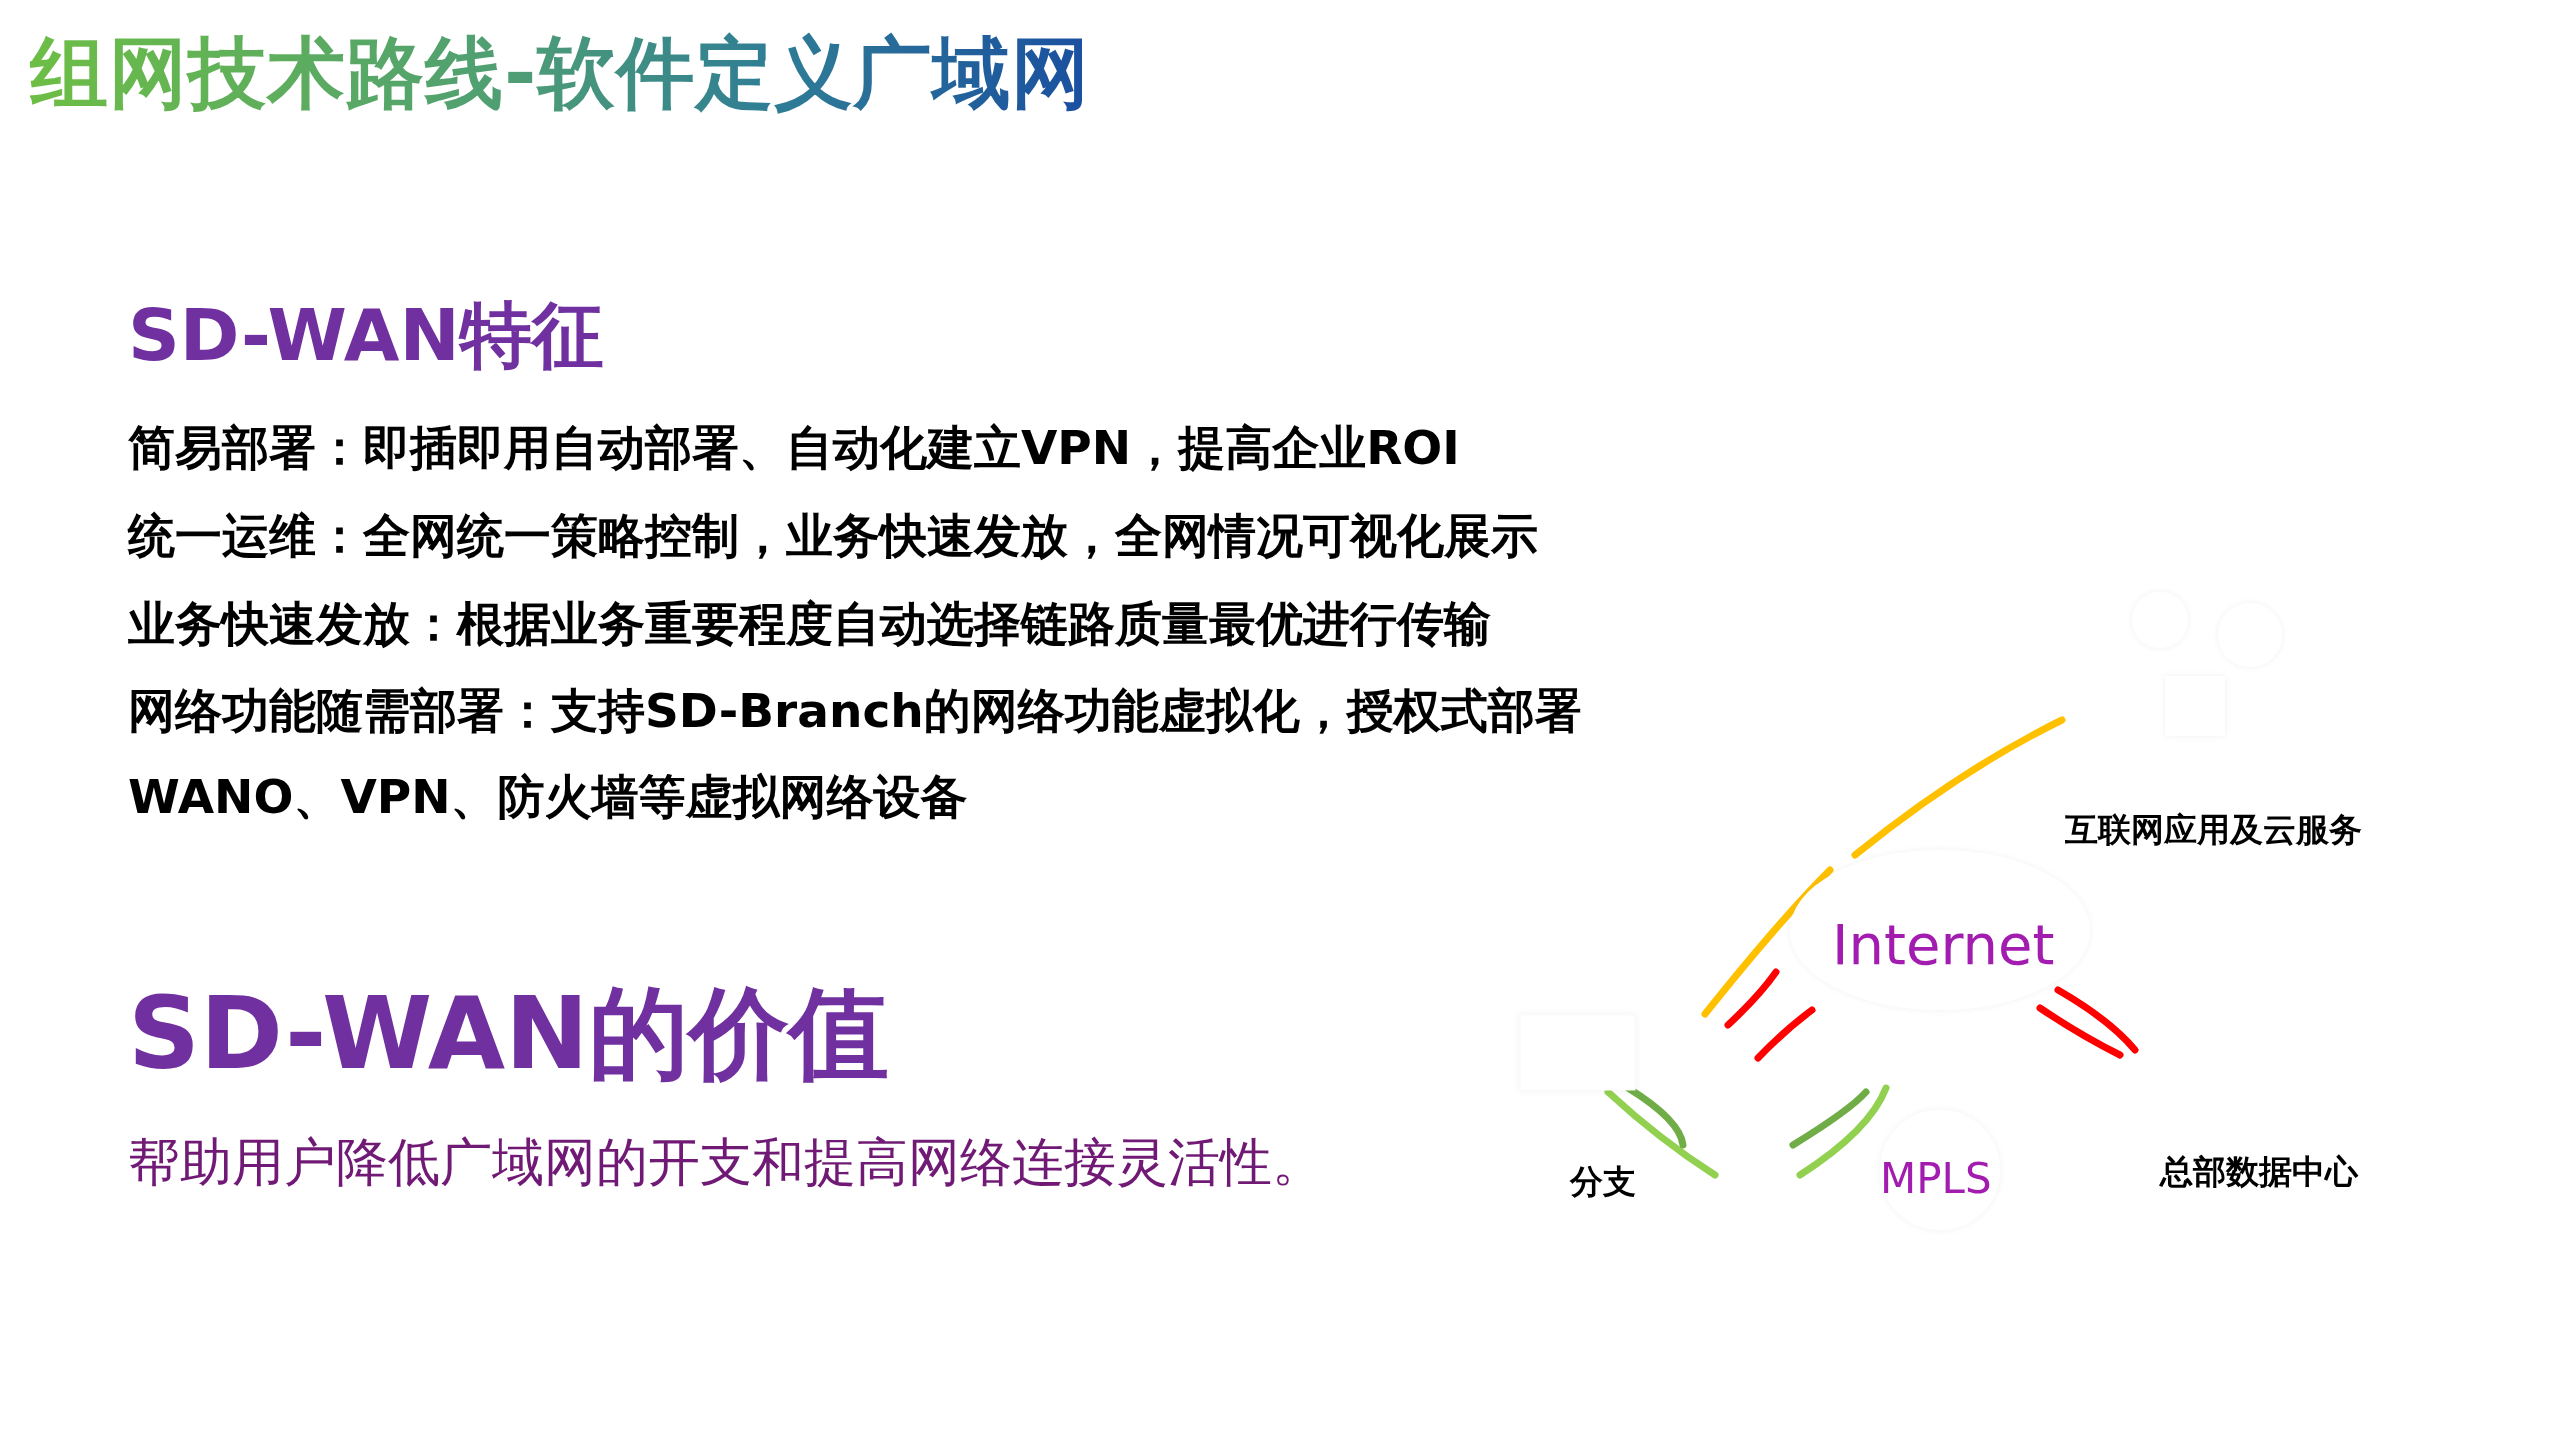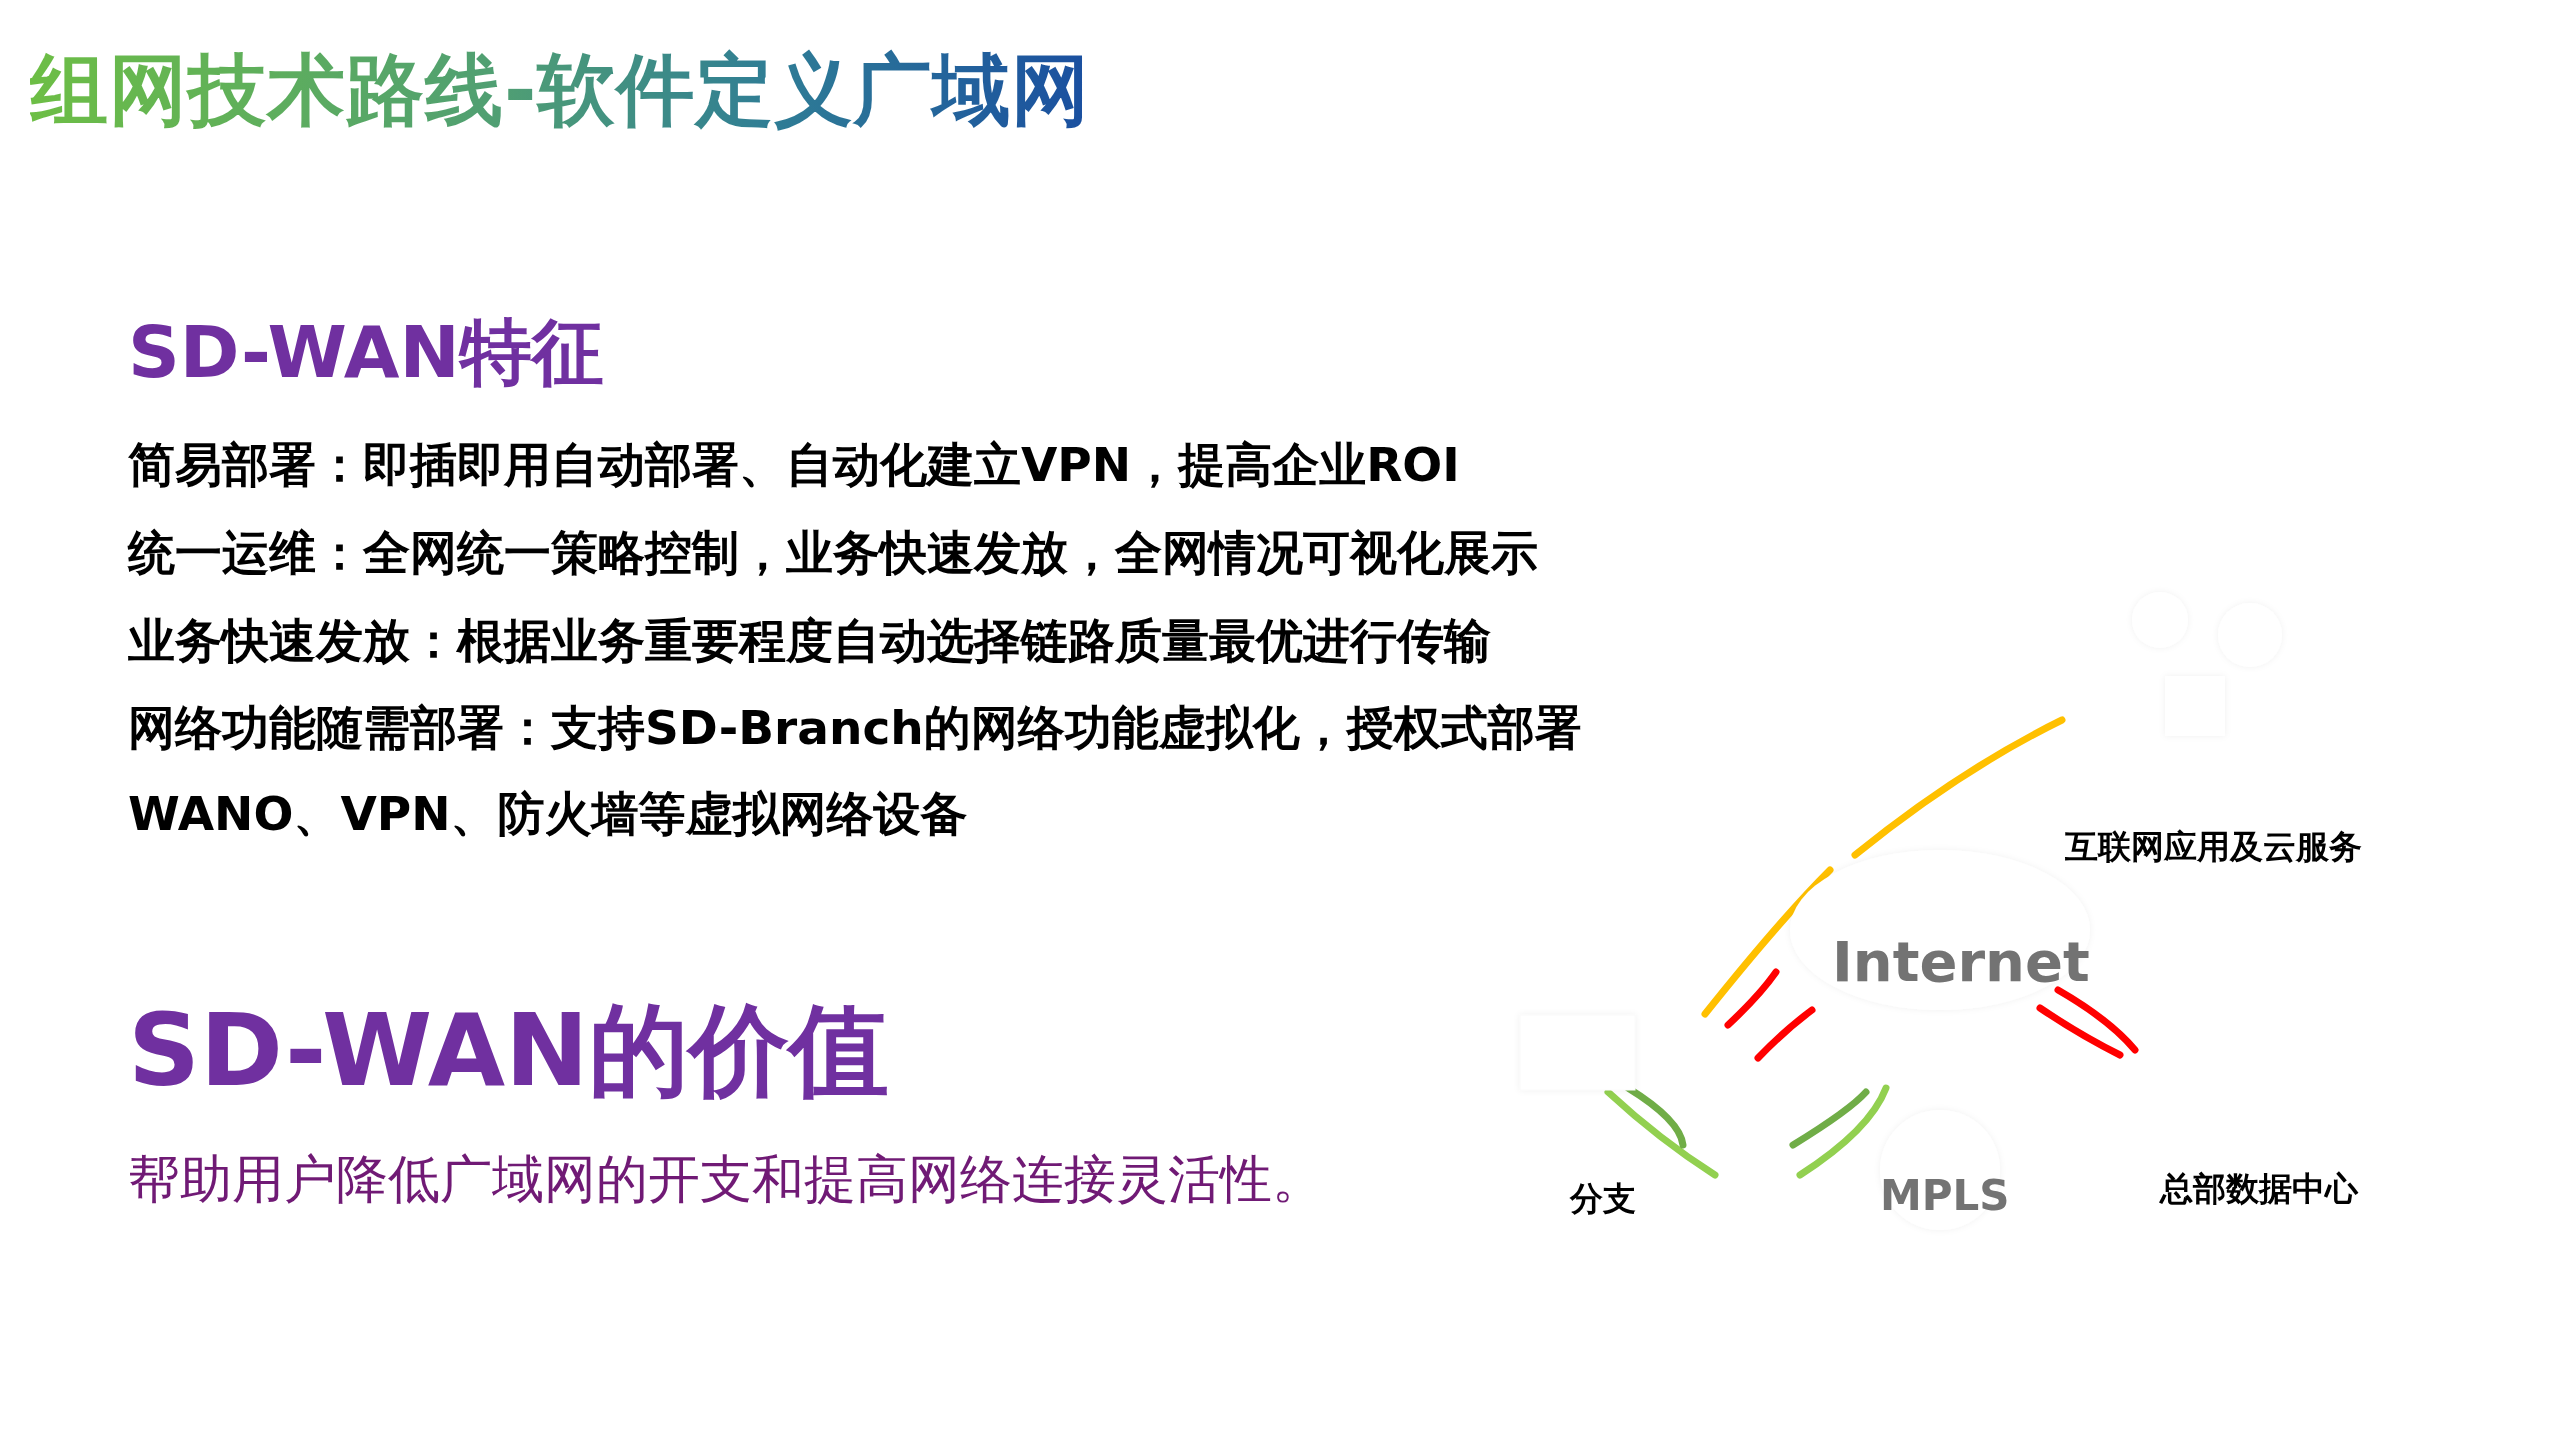--- a/index.html
+++ b/index.html
@@ -1,29 +1,29 @@
 <!DOCTYPE html>
 <html><head>
 <meta charset="utf-8">
 <style>
   html, body { margin:0; padding:0; }
   body { width:2560px; height:1440px; background:#ffffff; position:relative; overflow:hidden;
          font-family:"DejaVu Sans","Liberation Sans",sans-serif; }
-  .abs { position:absolute;margin-top:17px; }
+  .abs { position:absolute; }
   #title { left:30px; top:22px; font-size:78px; font-weight:bold; letter-spacing:1px; white-space:nowrap;
            background:linear-gradient(90deg,#6dbe45 0%,#4f9e74 45%,#2f7d95 70%,#1a4fa0 100%);
            -webkit-background-clip:text; background-clip:text; color:transparent; }
   .h1 { color:#7030a0; font-weight:bold; white-space:nowrap; }
   #feat-title { left:128px; top:288px; font-size:72px; }
   #value-title { left:128px; top:968px; font-size:100px; }
   .bullet { left:128px; font-size:47px; font-weight:bold; color:#000; white-space:nowrap; line-height:60px; }
   .bullet .k { color:#000000; }
   #desc { left:128px; top:1128px; font-size:52px; color:#701a75; white-space:nowrap; }
   .lbl { font-size:33px; color:#000; white-space:nowrap;font-weight:bold; }
-  .node { font-weight:bold; color:#737373; white-space:nowrap; }
+  .node { font-weight:normal; color:#a21caf; white-space:nowrap; }
   svg#diagram { position:absolute; left:0; top:0; }
 </style>
 </head>
 <body>
 
 <div id="title" class="abs">组网技术路线-软件定义广域网</div>
 
 <div id="feat-title" class="abs h1">SD-WAN特征</div>
 
 <div class="abs bullet" style="top:418px">

